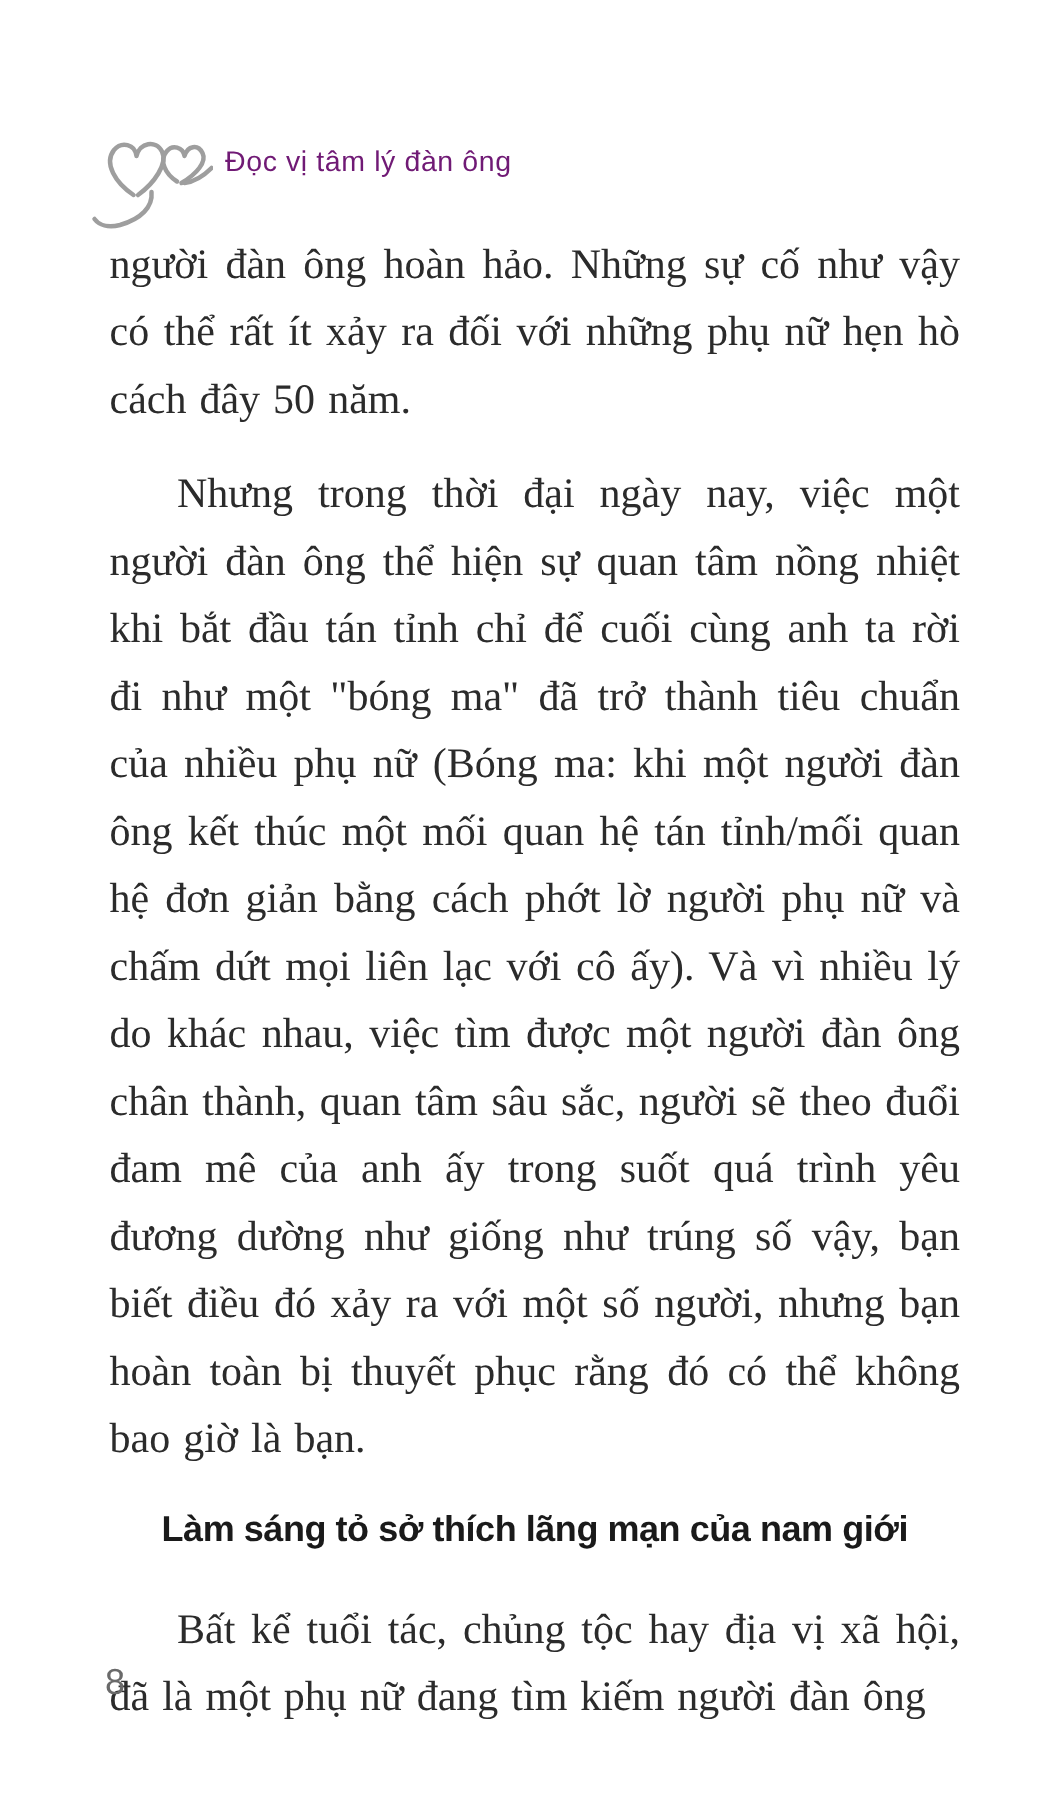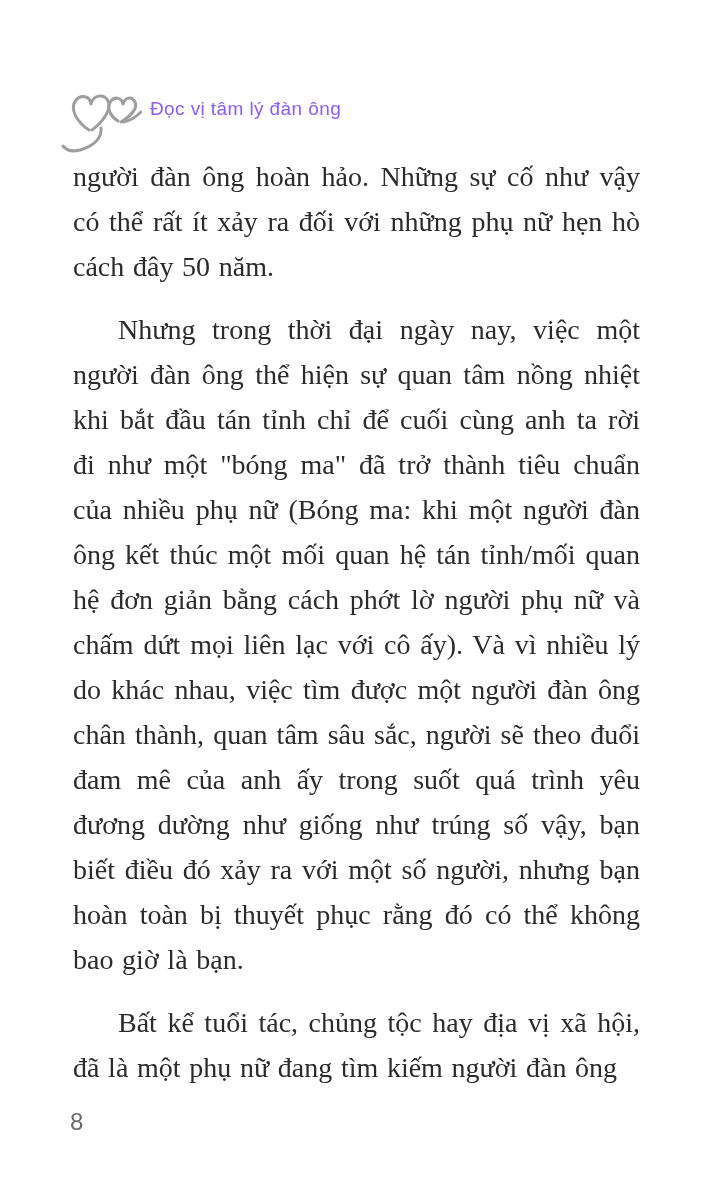--- a/index.html
+++ b/index.html
@@ -23,21 +23,21 @@
     align-items: flex-start;
   }
   .logo {
     width: 82px;
     height: 70px;
     flex: 0 0 auto;
   }
   .brand {
     font-family: "Liberation Sans", sans-serif;
     font-size: 19px;
-    color: #8b5cf6;
+    color: #701a75;
     letter-spacing: 0.4px;
     margin-left: 8px;
     margin-top: 14px;
     white-space: nowrap;
   }
   .content {
     position: absolute;
     left: 73px;
     top: 154px;
     width: 567px;
@@ -91,18 +91,19 @@
 
         <path d="M 63 38 C 70 37, 76 33, 81 28"></path>
       </g>
     </svg>
     <span class="brand">Đọc vị tâm lý đàn ông</span>
   </div>
 
   <div class="content">
     <p class="para">người đàn ông hoàn hảo. Những sự cố như vậy có thể rất ít xảy ra đối với những phụ nữ hẹn hò cách đây 50 năm.</p>
     <p class="para indent">Nhưng trong thời đại ngày nay, việc một người đàn ông thể hiện sự quan tâm nồng nhiệt khi bắt đầu tán tỉnh chỉ để cuối cùng anh ta rời đi như một "bóng ma" đã trở thành tiêu chuẩn của nhiều phụ nữ (Bóng ma: khi một người đàn ông kết thúc một mối quan hệ tán tỉnh/mối quan hệ đơn giản bằng cách phớt lờ người phụ nữ và chấm dứt mọi liên lạc với cô ấy). Và vì nhiều lý do khác nhau, việc tìm được một người đàn ông chân thành, quan tâm sâu sắc, người sẽ theo đuổi đam mê của anh ấy trong suốt quá trình yêu đương dường như giống như trúng số vậy, bạn biết điều đó xảy ra với một số người, nhưng bạn hoàn toàn bị thuyết phục rằng đó có thể không bao giờ là bạn.</p>
+    <h2 class="heading">Làm sáng tỏ sở thích lãng mạn của nam giới</h2>
     <p class="para indent">Bất kể tuổi tác, chủng tộc hay địa vị xã hội, đã là một phụ nữ đang tìm kiếm người đàn ông</p>
   </div>
 
   <div class="page-number">8</div>
 
 </div>
 
 </body></html>

